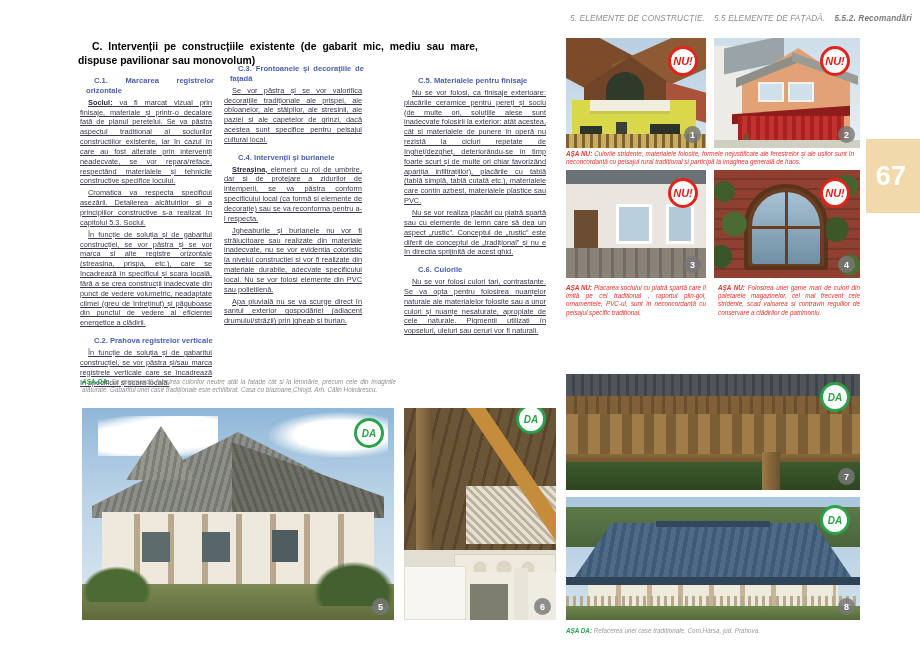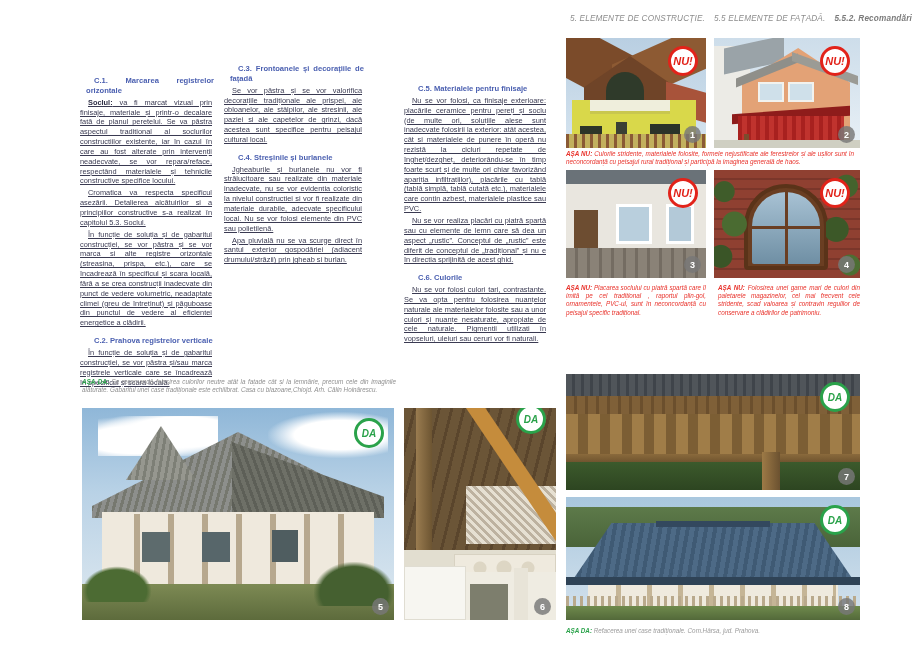--- a/index.html
+++ b/index.html
@@ -46,21 +46,21 @@
     color: #4a5fb0; font-weight: bold; font-size: 7.6px;
     line-height: 1.3; margin: 0 0 1px 8px; text-align: justify;
     text-indent: 8px;
   }
   h4.sec.first { text-indent: 8px; }
   .sp { display: block; height: 6px; }
   .lead { font-weight: bold; color: #2f2f46; }
 
   #col1 { left: 78px; top: 76px; width: 136px; }
   #col2 { left: 222px; top: 64px; width: 142px; }
-  #col3 { left: 402px; top: 84px; width: 146px; }
+  #col3 { left: 402px; top: 76px; width: 146px; }
 
   
   .cap {
     position: absolute; font-style: italic; font-size: 6.3px;
     line-height: 1.3; text-align: justify;
   }
   .cap .lbl { font-weight: bold; font-style: italic; }
   .cap-nu { color: #e8312a; }
   .cap-nu .lbl { color: #e8312a; }
   .cap-da { color: #9a9a9a; }
@@ -273,37 +273,42 @@
 <body>
 
 <div class="page">
 
   <div class="header">
     <span>5. ELEMENTE DE CONSTRUCȚIE.</span>
     <span>5.5 ELEMENTE DE FAȚADĂ.</span>
     <span class="h-strong">5.5.2. Recomandări</span>
   </div>
 
-
+  <div class="page-tab">
+    <span>67</span>
+  </div>
+
+  <div class="doc-title">C. Intervenții pe construcțiile existente (de gabarit mic, mediu sau mare, dispuse pavilionar sau monovolum)</div>
 
   <div class="col" id="col1">
     <h4 class="sec first">C.1. Marcarea registrelor orizontale</h4>
     <p><span class="lead">Soclul:</span><span> va fi marcat vizual prin finisaje, materiale și printr-o decalare față de planul peretelui. Se va păstra aspectul tradițional al soclurilor construcțiilor existente, iar în cazul în care au fost alterate prin intervenții neadecvate, se vor repara/reface, respectând materialele și tehnicile constructive specifice locului.</span></p>
     <p>Cromatica va respecta specificul așezării. Detalierea alcătuirilor și a principiilor constructive s-a realizat în capitolul 5.3. Soclul.</p>
     <p>În funcție de soluția și de gabaritul construcției, se vor păstra și se vor marca și alte registre orizontale (streașina, prispa, etc.), care se încadrează în specificul și scara locală, fără a se crea construcții inadecvate din punct de vedere volumetric, neadaptate climei (greu de întreținut) și păguboase din punctul de vedere al eficienței energetice a clădirii.</p>
     <span class="sp"></span>
     <h4 class="sec">C.2. Prahova registrelor verticale</h4>
     <p>În funcție de soluția și de gabaritul construcției, se vor păstra și/sau marca registrele verticale care se încadrează în specificul și scara locală.</p>
   </div>
 
   <div class="col" id="col2">
     <h4 class="sec first">C.3. Frontoanele și decorațiile de fațadă</h4>
     <p>Se vor păstra și se vor valorifica decorațiile tradiționale ale prispei, ale obloanelor, ale stâlpilor, ale streșinii, ale paziei și ale capetelor de grinzi, dacă acestea sunt specifice pentru peisajul cultural local.</p>
     <span class="sp"></span>
-    <h4 class="sec">C.4. Streșinile și burlanele</h4>
+    <h4 class="sec">C.4. Intervenții și burlanele</h4>
+    <p><span class="lead">Streașina,</span><span> element cu rol de umbrire, dar și de protejare a zidurilor de intemperii, se va păstra conform specificului local (ca formă și elemente de decorație) sau se va reconforma pentru a-l respecta.</span></p>
     <p>Jgheaburile și burlanele nu vor fi strălucitoare sau realizate din materiale inadecvate, nu se vor evidenția coloristic la nivelul construcției și vor fi realizate din materiale durabile, adecvate specificului local. Nu se vor folosi elemente din PVC sau polietilenă.</p>
     <p>Apa pluvială nu se va scurge direct în șanțul exterior gospodăriei (adiacent drumului/străzii) prin jgheab și burlan.</p>
   </div>
 
   <div class="col" id="col3">
     <h4 class="sec first">C.5. Materialele pentru finisaje</h4>
     <p>Nu se vor folosi, ca finisaje exterioare: placările ceramice pentru pereți și soclu (de multe ori, soluțiile alese sunt inadecvate folosirii la exterior: atât acestea, cât și materialele de punere în operă nu rezistă la cicluri repetate de îngheț/dezgheț, deteriorându-se în timp foarte scurt și de multe ori chiar favorizând apariția infiltrațiilor), placările cu tablă (tablă simplă, tablă cutată etc.), materialele care conțin azbest, materialele plastice sau PVC.</p>
     <p>Nu se vor realiza placări cu piatră spartă sau cu elemente de lemn care să dea un aspect „rustic”. Conceptul de „rustic” este diferit de conceptul de „tradițional” și nu e în direcția sprijinită de acest ghid.</p>
     <span class="sp"></span>
     <h4 class="sec">C.6. Culorile</h4>

